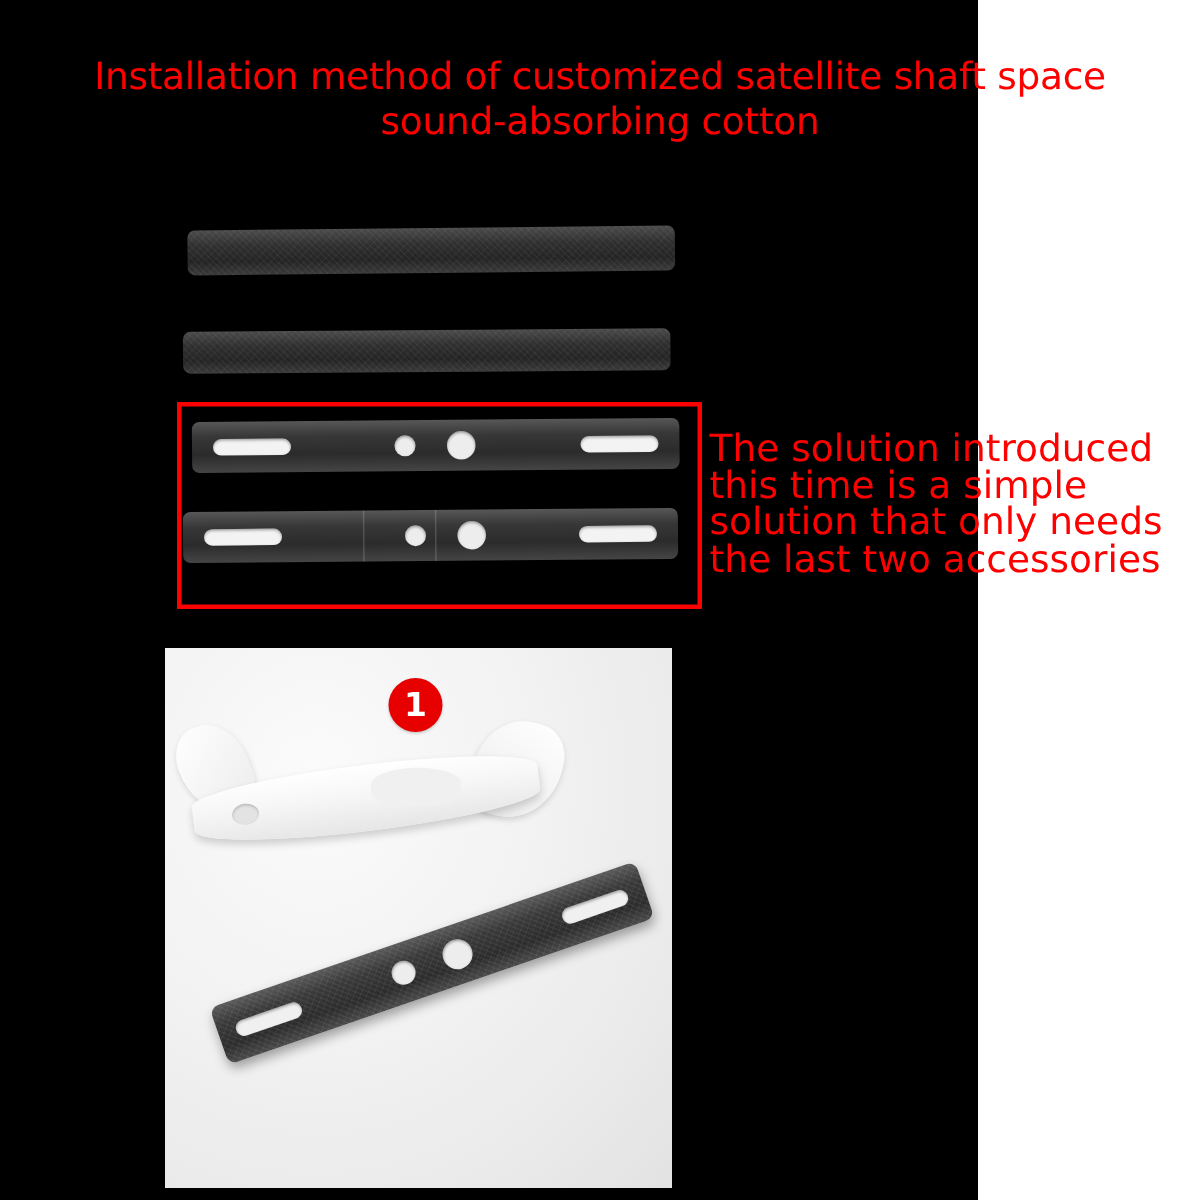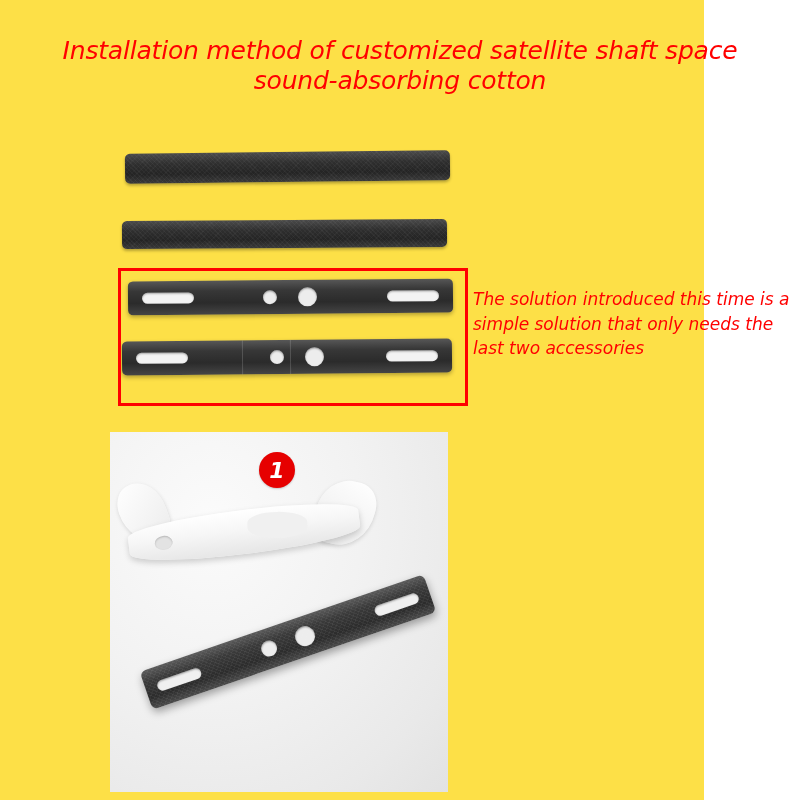--- a/index.html
+++ b/index.html
@@ -10,23 +10,22 @@
   body {
     width: 800px;
     height: 800px;
     position: relative;
     font-family: "Liberation Sans", sans-serif;
     overflow: hidden;
   }
   #page {
     position: absolute;
     left: 0; top: 0;
-    width: 704px; height: 800px;
-    background: #fde047;
-    font-style: italic;
+    width: 652px; height: 800px;
+    background: #000000;
   }
 
   
   .title {
     position: absolute;
     left: 30px;
     top: 36px;
     width: 740px;
     text-align: center;
     color: #ff0000;
@@ -122,21 +121,21 @@
     height: 138px;
     border: 3px solid #ff0000;
     box-sizing: border-box;
     background: transparent;
   }
 
   
   .callout {
     position: absolute;
     color: #ff0000;
-    font-size: 17px;
+    font-size: 25px;
     line-height: 24.5px;
     font-family: "DejaVu Sans", sans-serif;
   }
   #callout1 { left: 473px; top: 287px; width: 318px; }
   #callout2 { left: 473px; top: 558px; width: 318px; }
 
   
   .photo {
     position: absolute;
     left: 110px;

